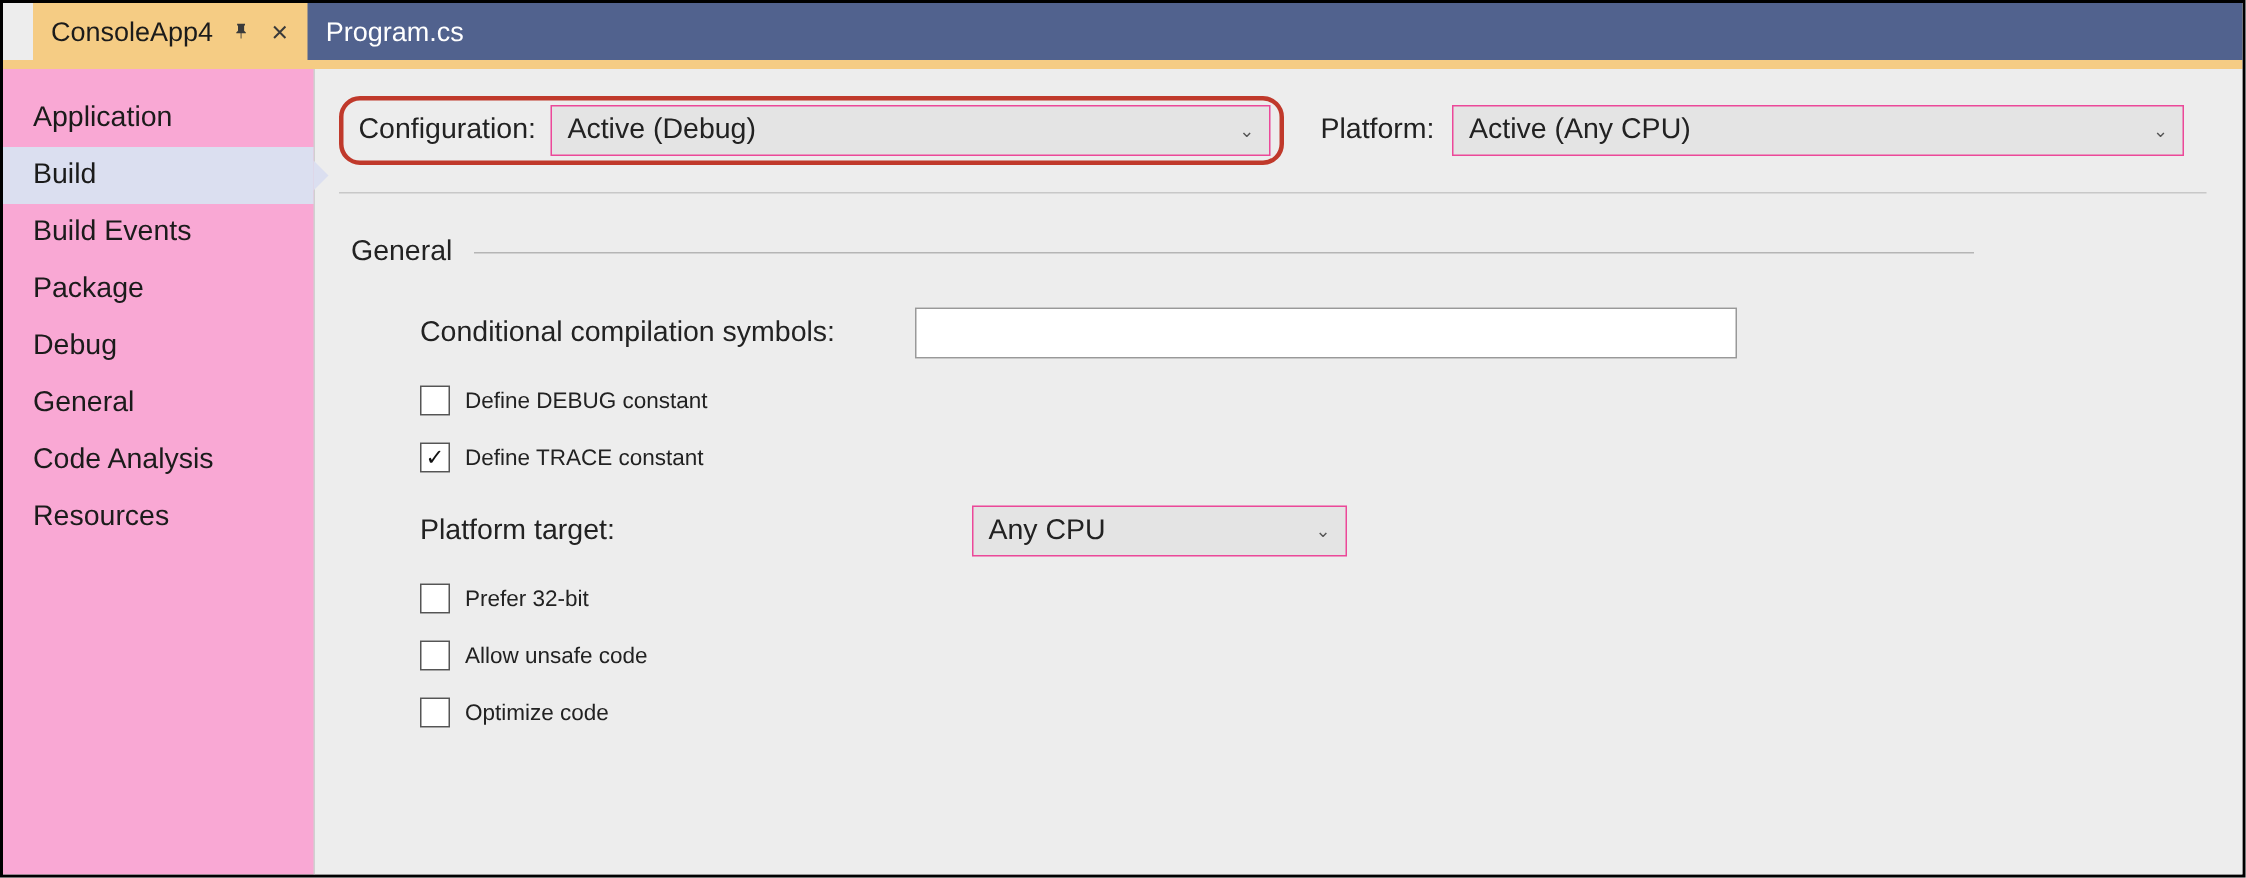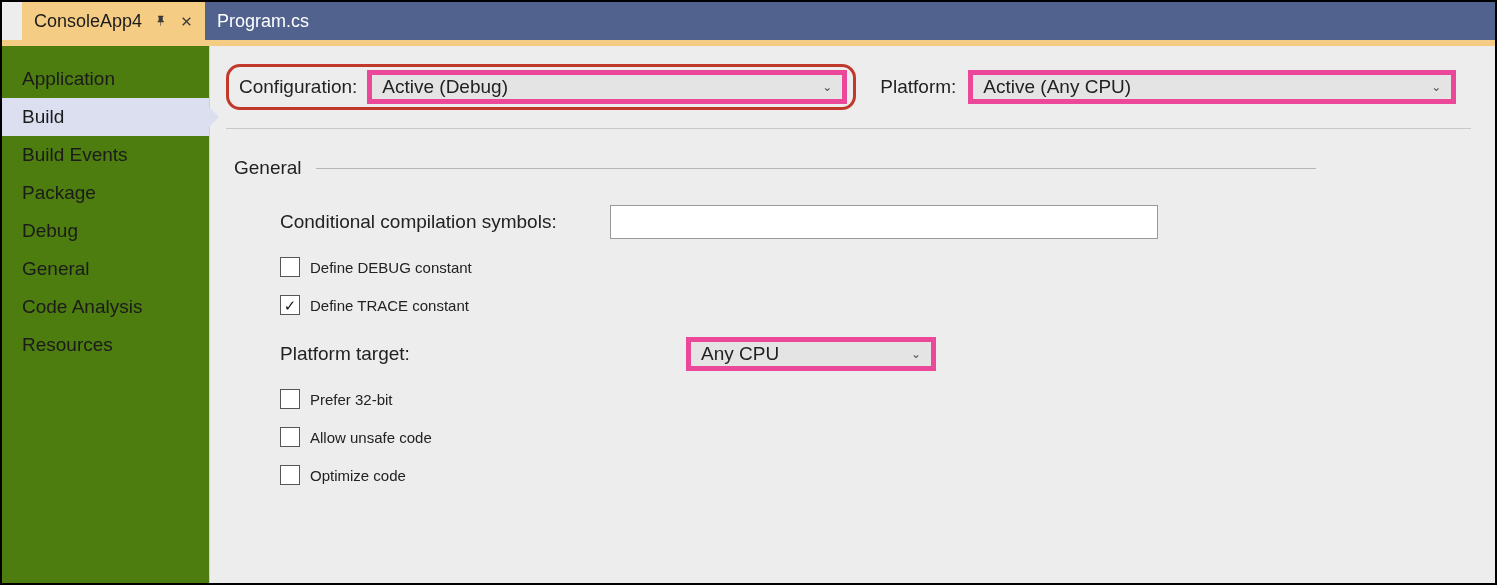--- a/index.html
+++ b/index.html
@@ -41,21 +41,21 @@
     .accentbar {
       height: 6px;
       background: #f5cc84;
     }
     .mainarea {
       display: flex;
       height: calc(100% - 44px);
     }
     .sidebar {
       width: 208px;
-      background: #4d7c0f;
+      background: #f9a8d4;
       border-right: 1px solid #d0d0d0;
       padding-top: 14px;
     }
     .sidebar-item {
       padding: 8px 20px;
       font-size: 19px;
       color: #1b1b1b;
       cursor: pointer;
       position: relative;
     }
@@ -96,21 +96,21 @@
     }
     .label {
       font-size: 19px;
       color: #222;
     }
     .dropdown {
       display: flex;
       align-items: center;
       justify-content: space-between;
       background: #e4e4e4;
-      border: 5px solid #ec4899;
+      border: 1px solid #ec4899;
       height: 34px;
       padding: 0 10px;
       font-size: 19px;
       color: #222;
       cursor: pointer;
     }
     .dropdown .chev {
       font-size: 12px;
       color: #555;
       margin-left: 12px;
@@ -178,21 +178,20 @@
       font-size: 15px;
       color: #111;
       line-height: 1;
     }
     .checkbox-label {
       font-size: 15px;
       color: #222;
     }
     .small-dropdown {
       width: 250px;
-      margin-left: 38px;
     }
   </style>
 </head>
 <body>
 
 <div class="tabbar">
   <div class="tab active">
     <span>ConsoleApp4</span>
     <span class="pin">
       <svg width="14" height="14" viewBox="0 0 24 24">

